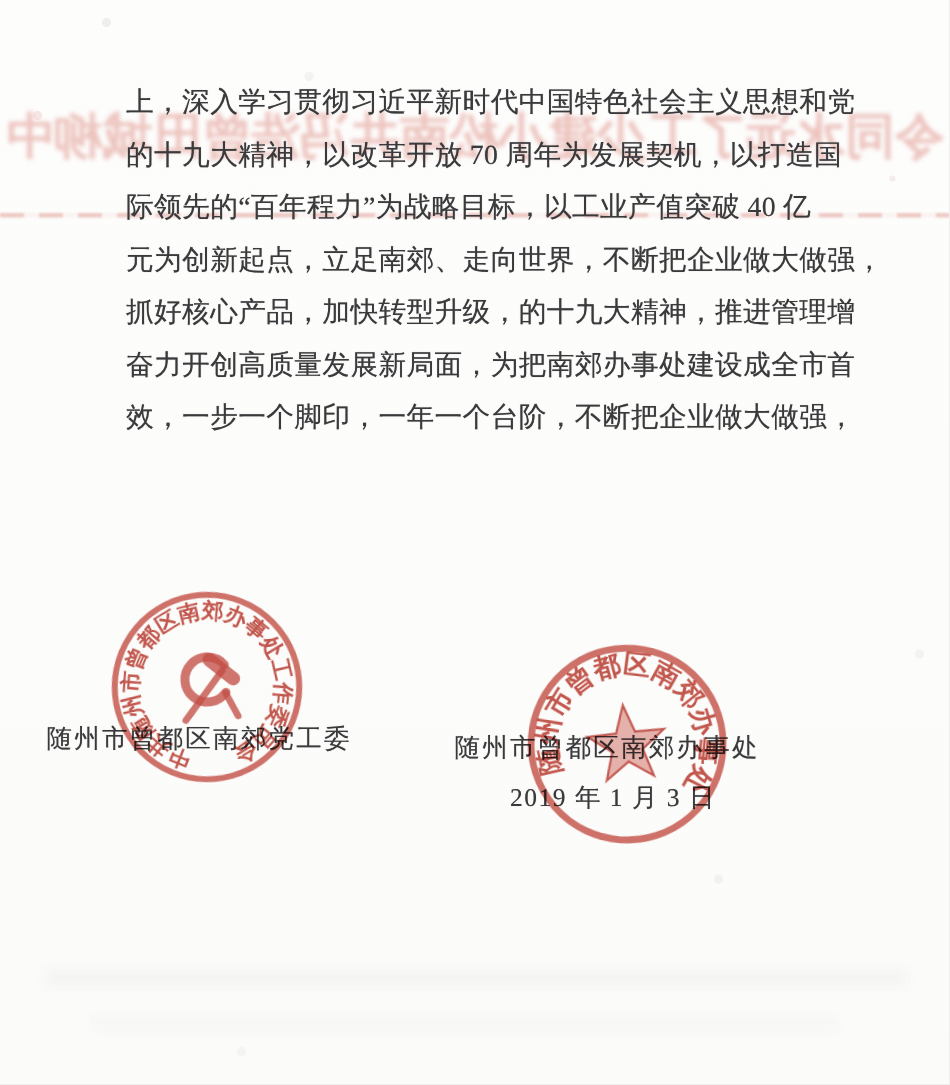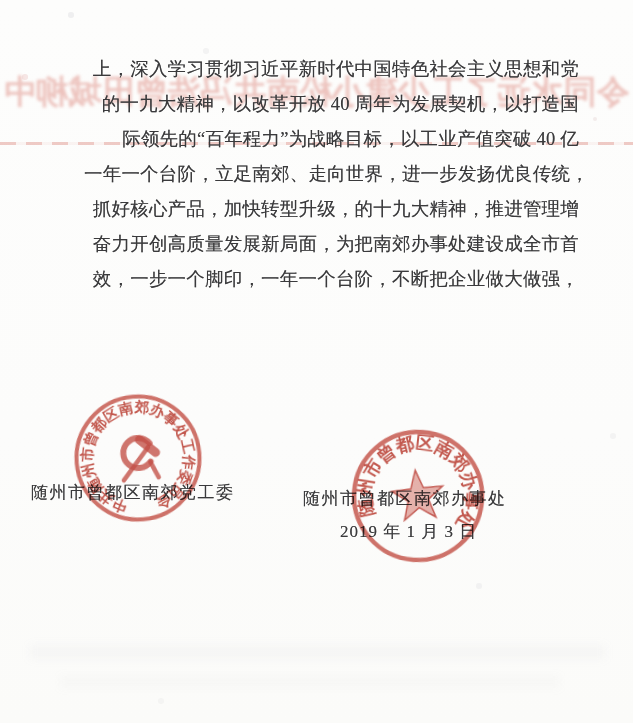--- a/index.html
+++ b/index.html
@@ -21,21 +21,21 @@
     position:absolute;left:0;top:142px;width:633px;height:3px;z-index:1;
     background:repeating-linear-gradient(90deg,
       rgba(214,118,108,.38) 0 16px, rgba(214,118,108,.07) 16px 26px);
     filter:blur(.6px);
   }
   .doc-body{
     position:absolute;left:84px;top:52px;width:495px;z-index:2;
     color:#3a3a3c;font-size:18.5px;
     text-shadow:0 0 .5px rgba(40,40,40,.55);
   }
-  .doc-line{height:35px;line-height:35px;white-space:nowrap;letter-spacing:.2px;text-align:right;}
+  .doc-line{height:35px;line-height:35px;white-space:nowrap;letter-spacing:.2px;}
   .sig{
     position:absolute;z-index:2;color:#3a3a3c;font-size:17px;
     letter-spacing:1.5px;white-space:nowrap;
     text-shadow:0 0 .5px rgba(40,40,40,.5);
   }
   .sig-left{left:31px;top:481px;}
   .sig-right{left:303px;top:487px;}
   .sig-date{left:340px;top:520px;letter-spacing:1px;}
   .seal{position:absolute;mix-blend-mode:multiply;filter:blur(.45px);z-index:3;}
   .seal-left{left:71px;top:391px;transform:rotate(-5deg);}
@@ -63,23 +63,23 @@
 <body>
 
 <div class="page">
 
   <div class="bleed-band">令同水远了工少建小松南共冯浩曾田城柳中</div>
 
   <div class="bleed-rule"></div>
 
   <div class="doc-body">
     <div class="doc-line">上，深入学习贯彻习近平新时代中国特色社会主义思想和党</div>
-    <div class="doc-line">的十九大精神，以改革开放 40 周年为发展契机，以打造国</div>
+    <div class="doc-line">的十九大精神，以改革开放 70 周年为发展契机，以打造国</div>
     <div class="doc-line">际领先的“百年程力”为战略目标，以工业产值突破 40 亿</div>
-    <div class="doc-line">一年一个台阶，立足南郊、走向世界，进一步发扬优良传统，</div>
+    <div class="doc-line">元为创新起点，立足南郊、走向世界，不断把企业做大做强，</div>
     <div class="doc-line">抓好核心产品，加快转型升级，的十九大精神，推进管理增</div>
     <div class="doc-line">奋力开创高质量发展新局面，为把南郊办事处建设成全市首</div>
     <div class="doc-line">效，一步一个脚印，一年一个台阶，不断把企业做大做强，</div>
   </div>
 
   <svg class="seal seal-left" width="134" height="134" viewBox="0 0 134 134">
     <circle cx="67" cy="67" r="61.5" fill="none" stroke="rgba(197,80,70,.8)" stroke-width="4"></circle>
     <defs>
       <path id="arcL" d="M 21,67 a 46,46 0 1,1 92,0 a 46,46 0 1,1 -92,0"></path>
     </defs>

